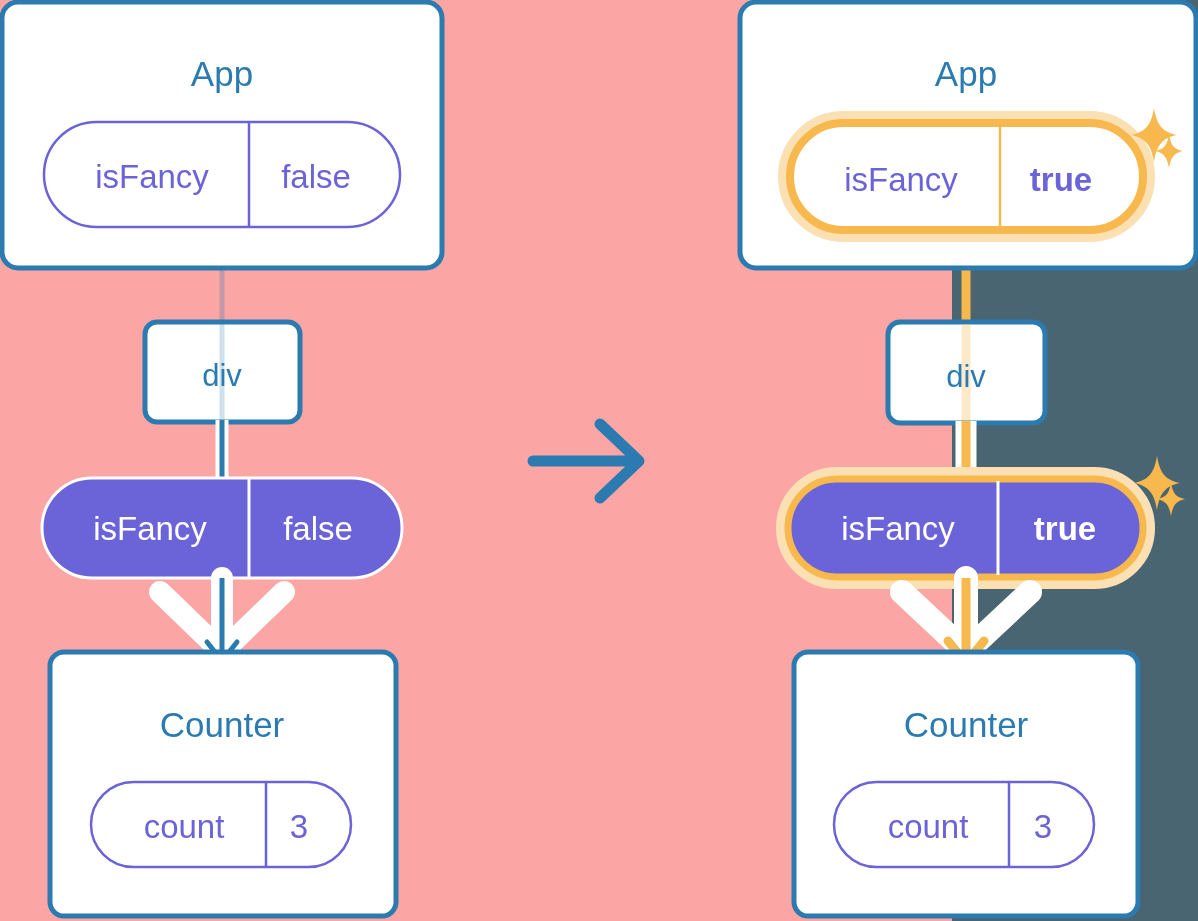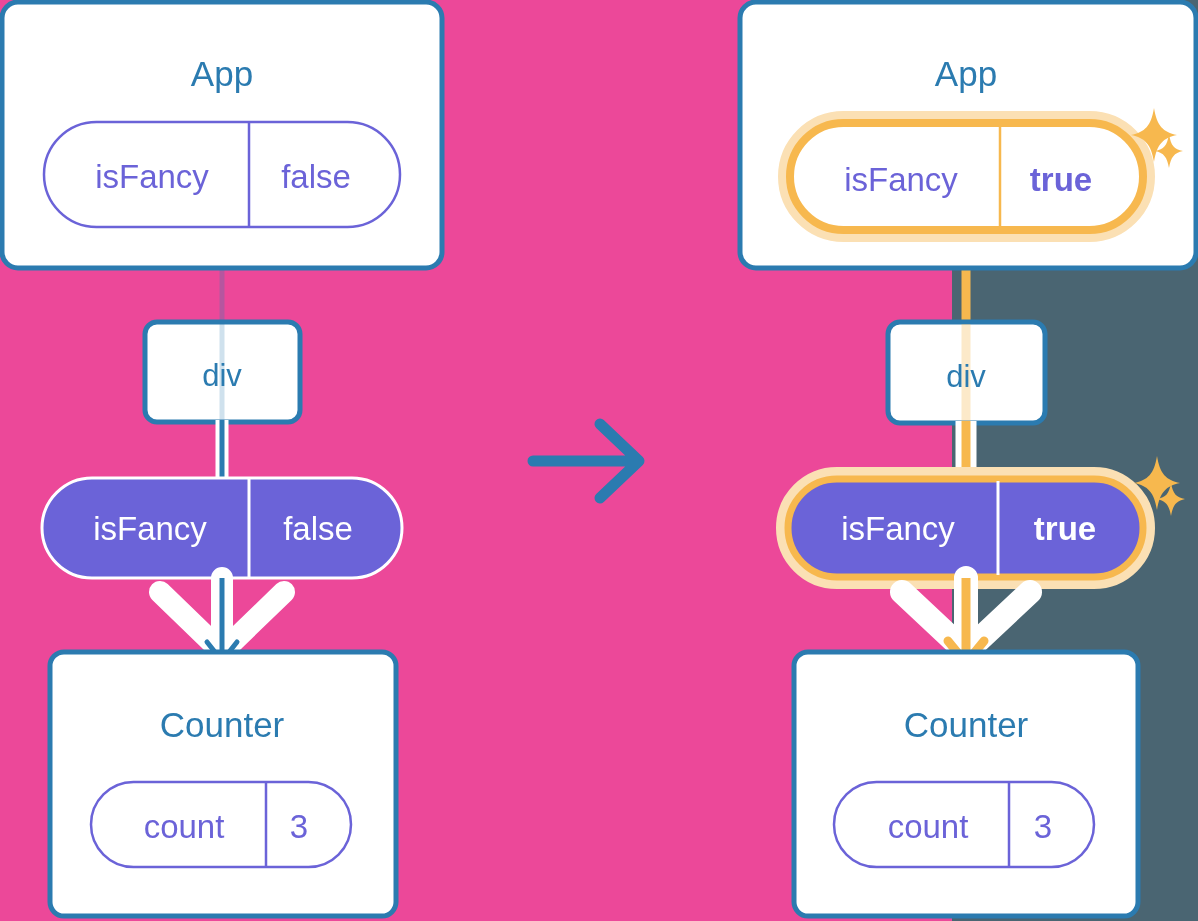--- a/index.html
+++ b/index.html
@@ -10,21 +10,21 @@
   body {
     width: 1198px;
     height: 921px;
     overflow: hidden;
     font-family: "Liberation Sans", sans-serif;
   }
   #stage {
     position: relative;
     width: 952px;
     height: 921px;
-    background: #ec4899;
+    background: #fca5a5;
   }
   svg.diagram {
     position: absolute;
     left: 0;
     top: 0;
     width: 1198px;
     height: 921px;
     display: block;
   }
   .box-label {

